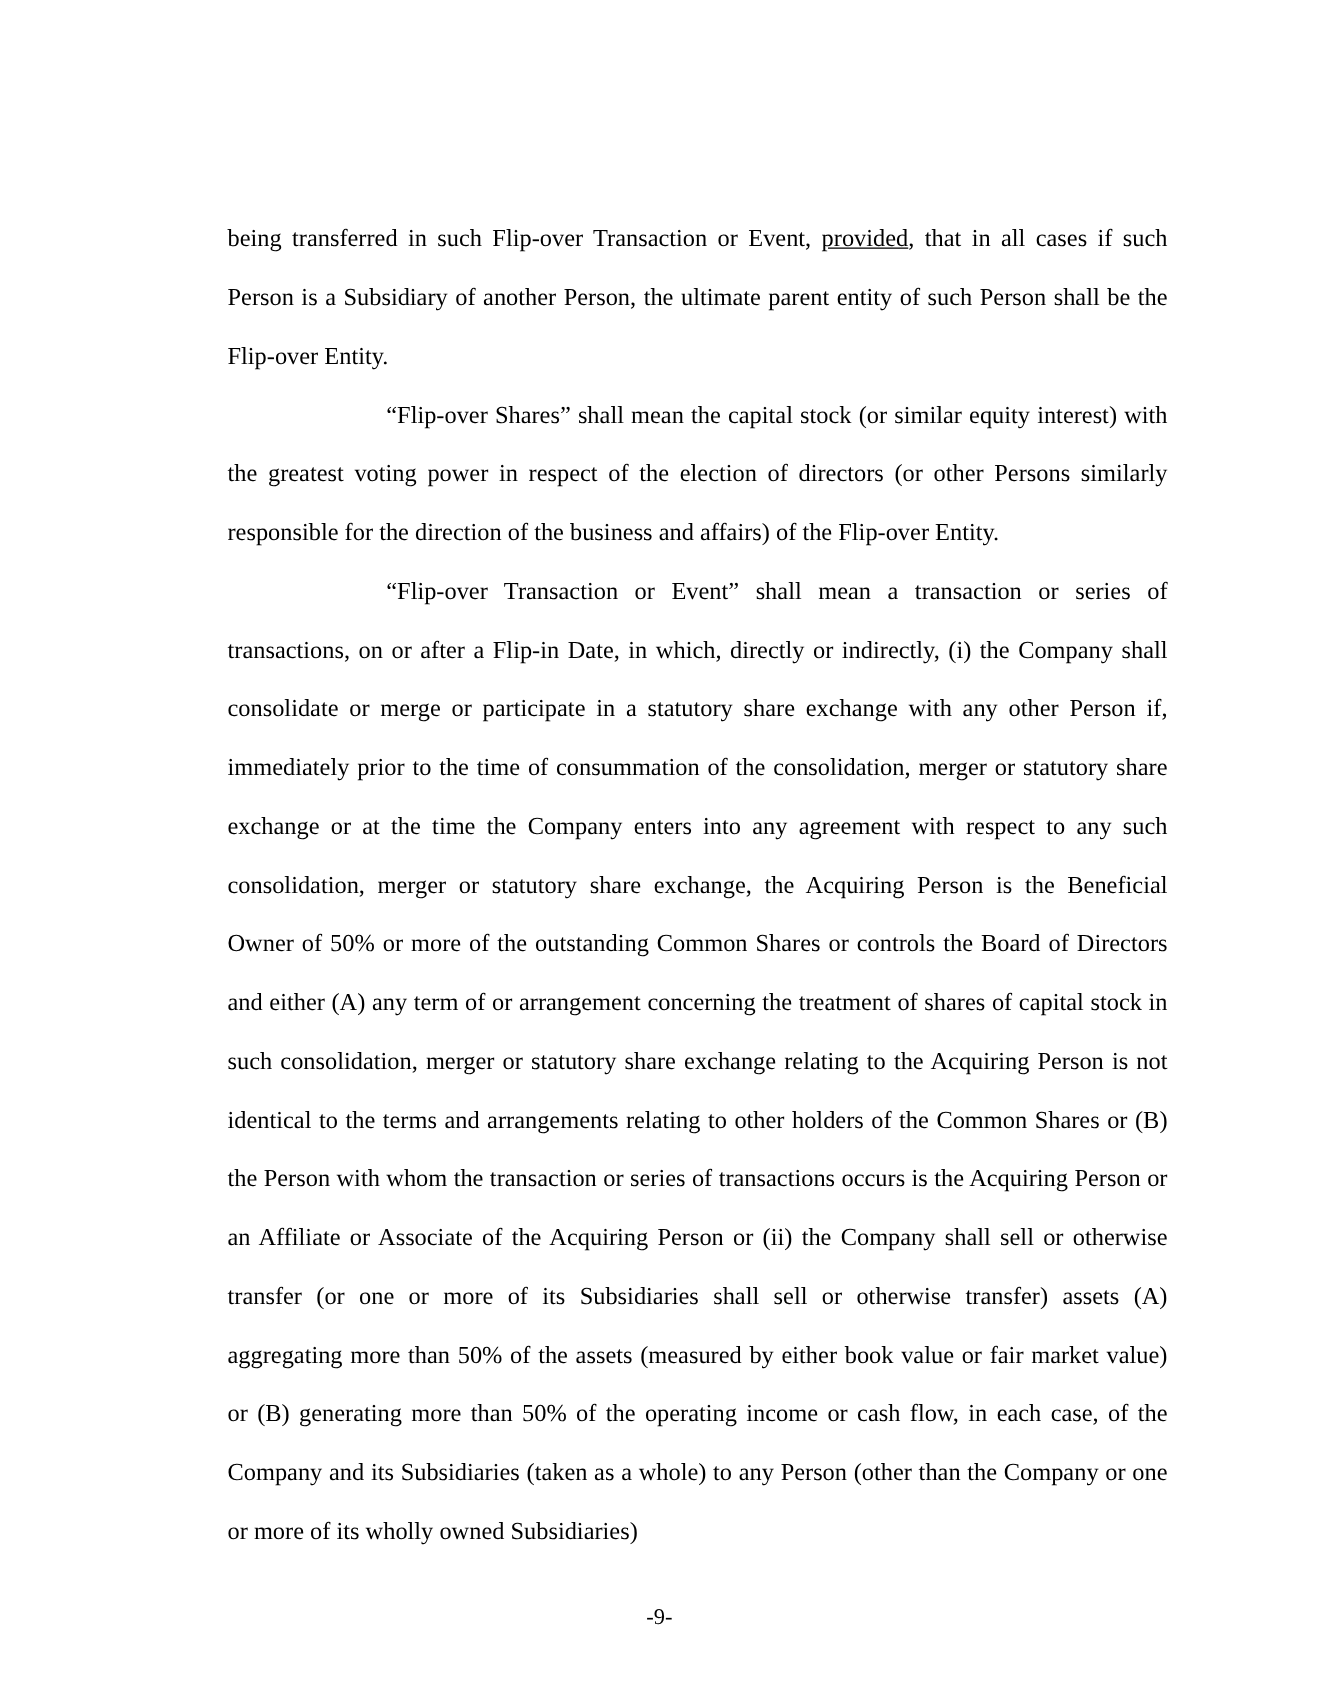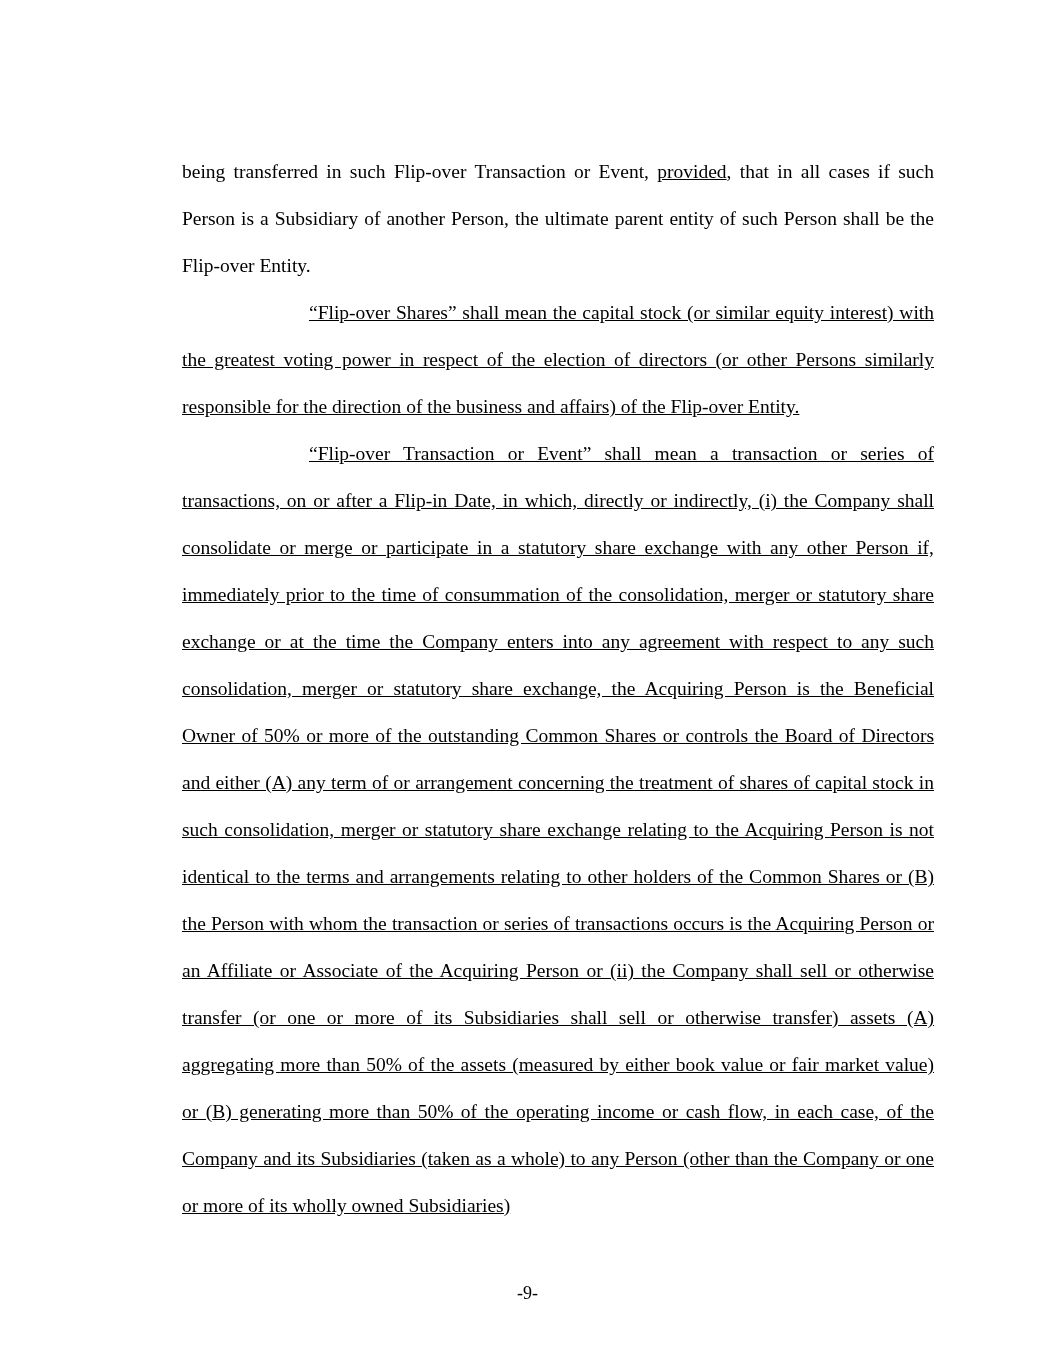--- a/index.html
+++ b/index.html
@@ -13,36 +13,35 @@
     height: 1365px;
     background: #ffffff;
     margin: 0 auto;
     overflow: hidden;
     font-family: "Liberation Serif", "DejaVu Serif", serif;
     color: #000000;
   }
   .content {
     position: absolute;
     left: 182px;
-    top: 148px;
+    top: 168px;
     width: 752px;
   }
   .para {
     margin: 0 0 0 0;
     font-size: 19.5px;
     line-height: 47px;
     text-align: justify;
     text-justify: inter-word;
   }
   .para.indented {
     text-indent: 127px;
   }
   .para + .para {
     margin-top: 0;
-    text-decoration: underline;
   }
   .u {
     text-decoration: underline;
   }
   .footer {
     position: absolute;
     left: 0;
     top: 1283px;
     width: 1055px;
     text-align: center;

